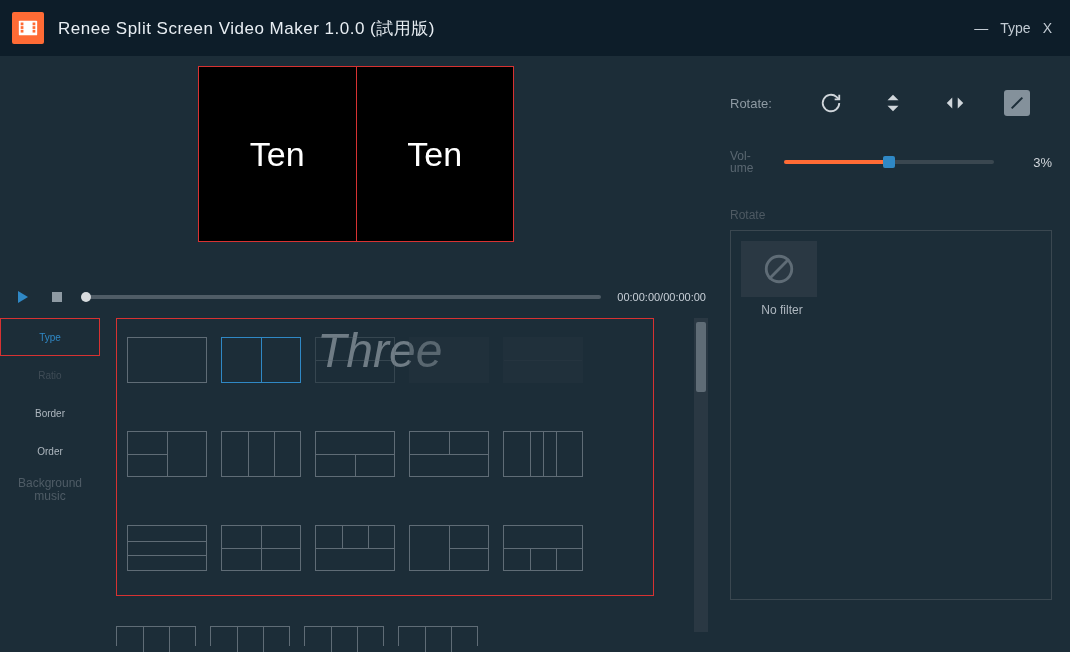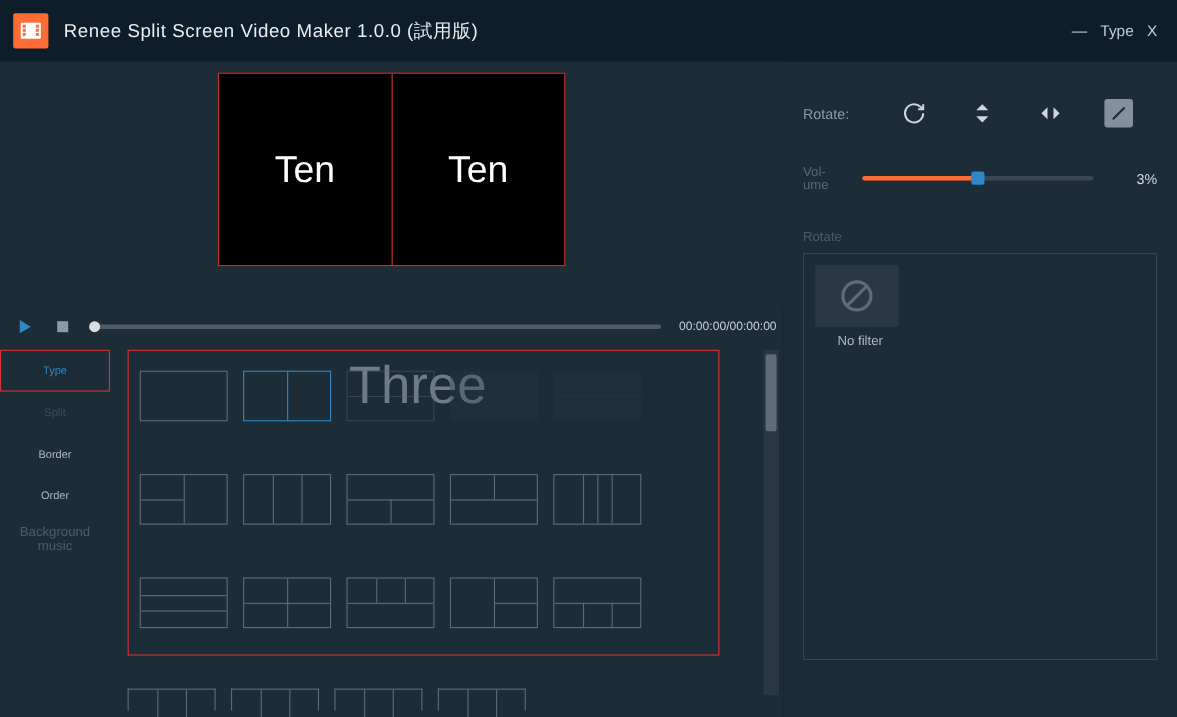--- a/index.html
+++ b/index.html
@@ -27,21 +27,21 @@
   .timeline-dot { position: absolute; left: 0; top: 50%; transform: translate(-50%,-50%); width: 10px; height: 10px; border-radius: 50%; background: #d9dde0; }
   .timecode { font-size: 11px; color: #c8d0d8; }
 
   .lower { flex:1; display:flex; }
   .tabs { width: 100px; background: #1c2d38; padding-top: 6px; }
   .tab { height: 38px; display:flex; align-items:center; justify-content:center; font-size: 10px; color: #aeb7bf; cursor:pointer; }
   .tab.active { border: 1px solid #d73232; color: #2f88c5; }
   .tab.tall { height: 40px; line-height: 1.1; flex-direction: column; font-size: 12px; }
 
   .layouts-wrap { flex:1; position: relative; padding: 6px 24px 6px 16px; }
-  .layouts { border: 1px solid #d73232; width: 538px; height: 278px; padding: 18px 10px 10px 10px; background: #1c2d38; position: relative; }
+  .layouts { border: 1px solid #d73232; width: 538px; height: 278px; padding: 18px 10px 10px 10px; background: #1c2d38; position: relative; font-style: italic; }
   .layout-grid { display: grid; grid-template-columns: repeat(5, 80px); gap: 48px 14px; }
   .thumb { width: 80px; height: 46px; border: 1px solid #5f6c76; position: relative; cursor: pointer; }
   .thumb.selected { border-color: #2f88c5; }
   .thumb .v1 { position:absolute; top:0; bottom:0; left:50%; width:1px; background:#5f6c76; }
   .thumb .v13a { position:absolute; top:0; bottom:0; left:33.33%; width:1px; background:#5f6c76; }
   .thumb .v13b { position:absolute; top:0; bottom:0; left:66.66%; width:1px; background:#5f6c76; }
   .thumb .h1 { position:absolute; left:0; right:0; top:50%; height:1px; background:#5f6c76; }
   .thumb .h13a { position:absolute; left:0; right:0; top:33.33%; height:1px; background:#5f6c76; }
   .thumb .h13b { position:absolute; left:0; right:0; top:66.66%; height:1px; background:#5f6c76; }
   .thumb.selected .v1 { background:#2f88c5; }
@@ -116,21 +116,21 @@
           </svg>
       </div>
       <div class="timeline">
         <div class="timeline-dot"></div>
       </div>
       <div class="timecode">00:00:00/00:00:00</div>
     </div>
     <div class="lower">
       <div class="tabs">
         <div class="tab active">Type</div>
-        <div class="tab" style="color:#3f4c56">Split</div>
+        <div class="tab" style="color:#3f4c56">Ratio</div>
         <div class="tab">Border</div>
         <div class="tab">Order</div>
         <div class="tab tall" style="color:#4f5c66">
           <span>Background</span>
           <span>music</span>
         </div>
       </div>
       <div class="layouts-wrap">
         <div class="layouts">
           <div class="row-label">Three</div>

